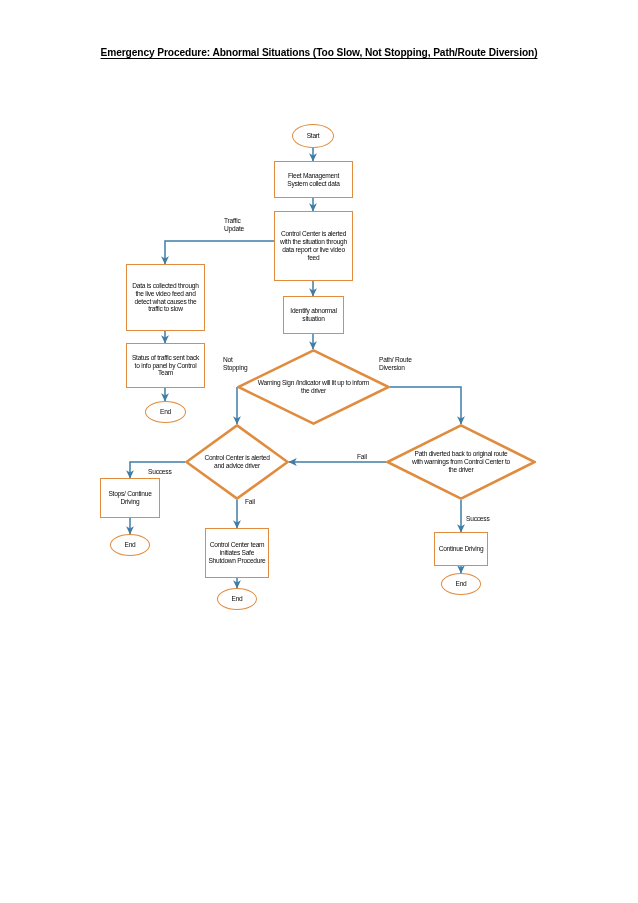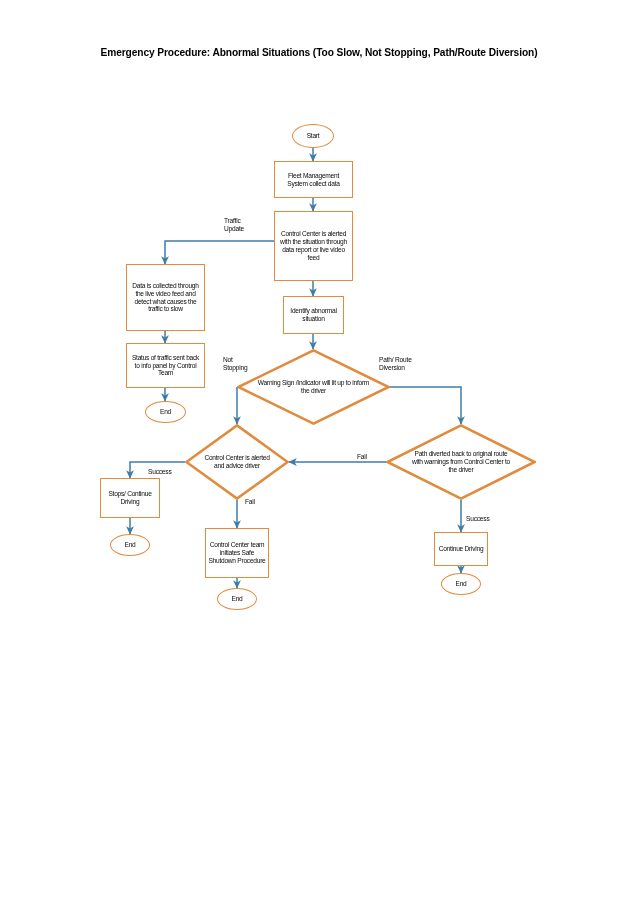--- a/index.html
+++ b/index.html
@@ -21,20 +21,21 @@
     left: 0;
     top: 47px;
     width: 638px;
     text-align: center;
     font-size: 10.2px;
     font-weight: bold;
     letter-spacing: -0.1px;
     color: #000;
   }
   #page-title span {
+    text-decoration: underline;
     text-underline-offset: 2px;
   }
 
   #canvas {
     position: absolute;
     left: 0;
     top: 0;
     width: 638px;
     height: 903px;
   }

